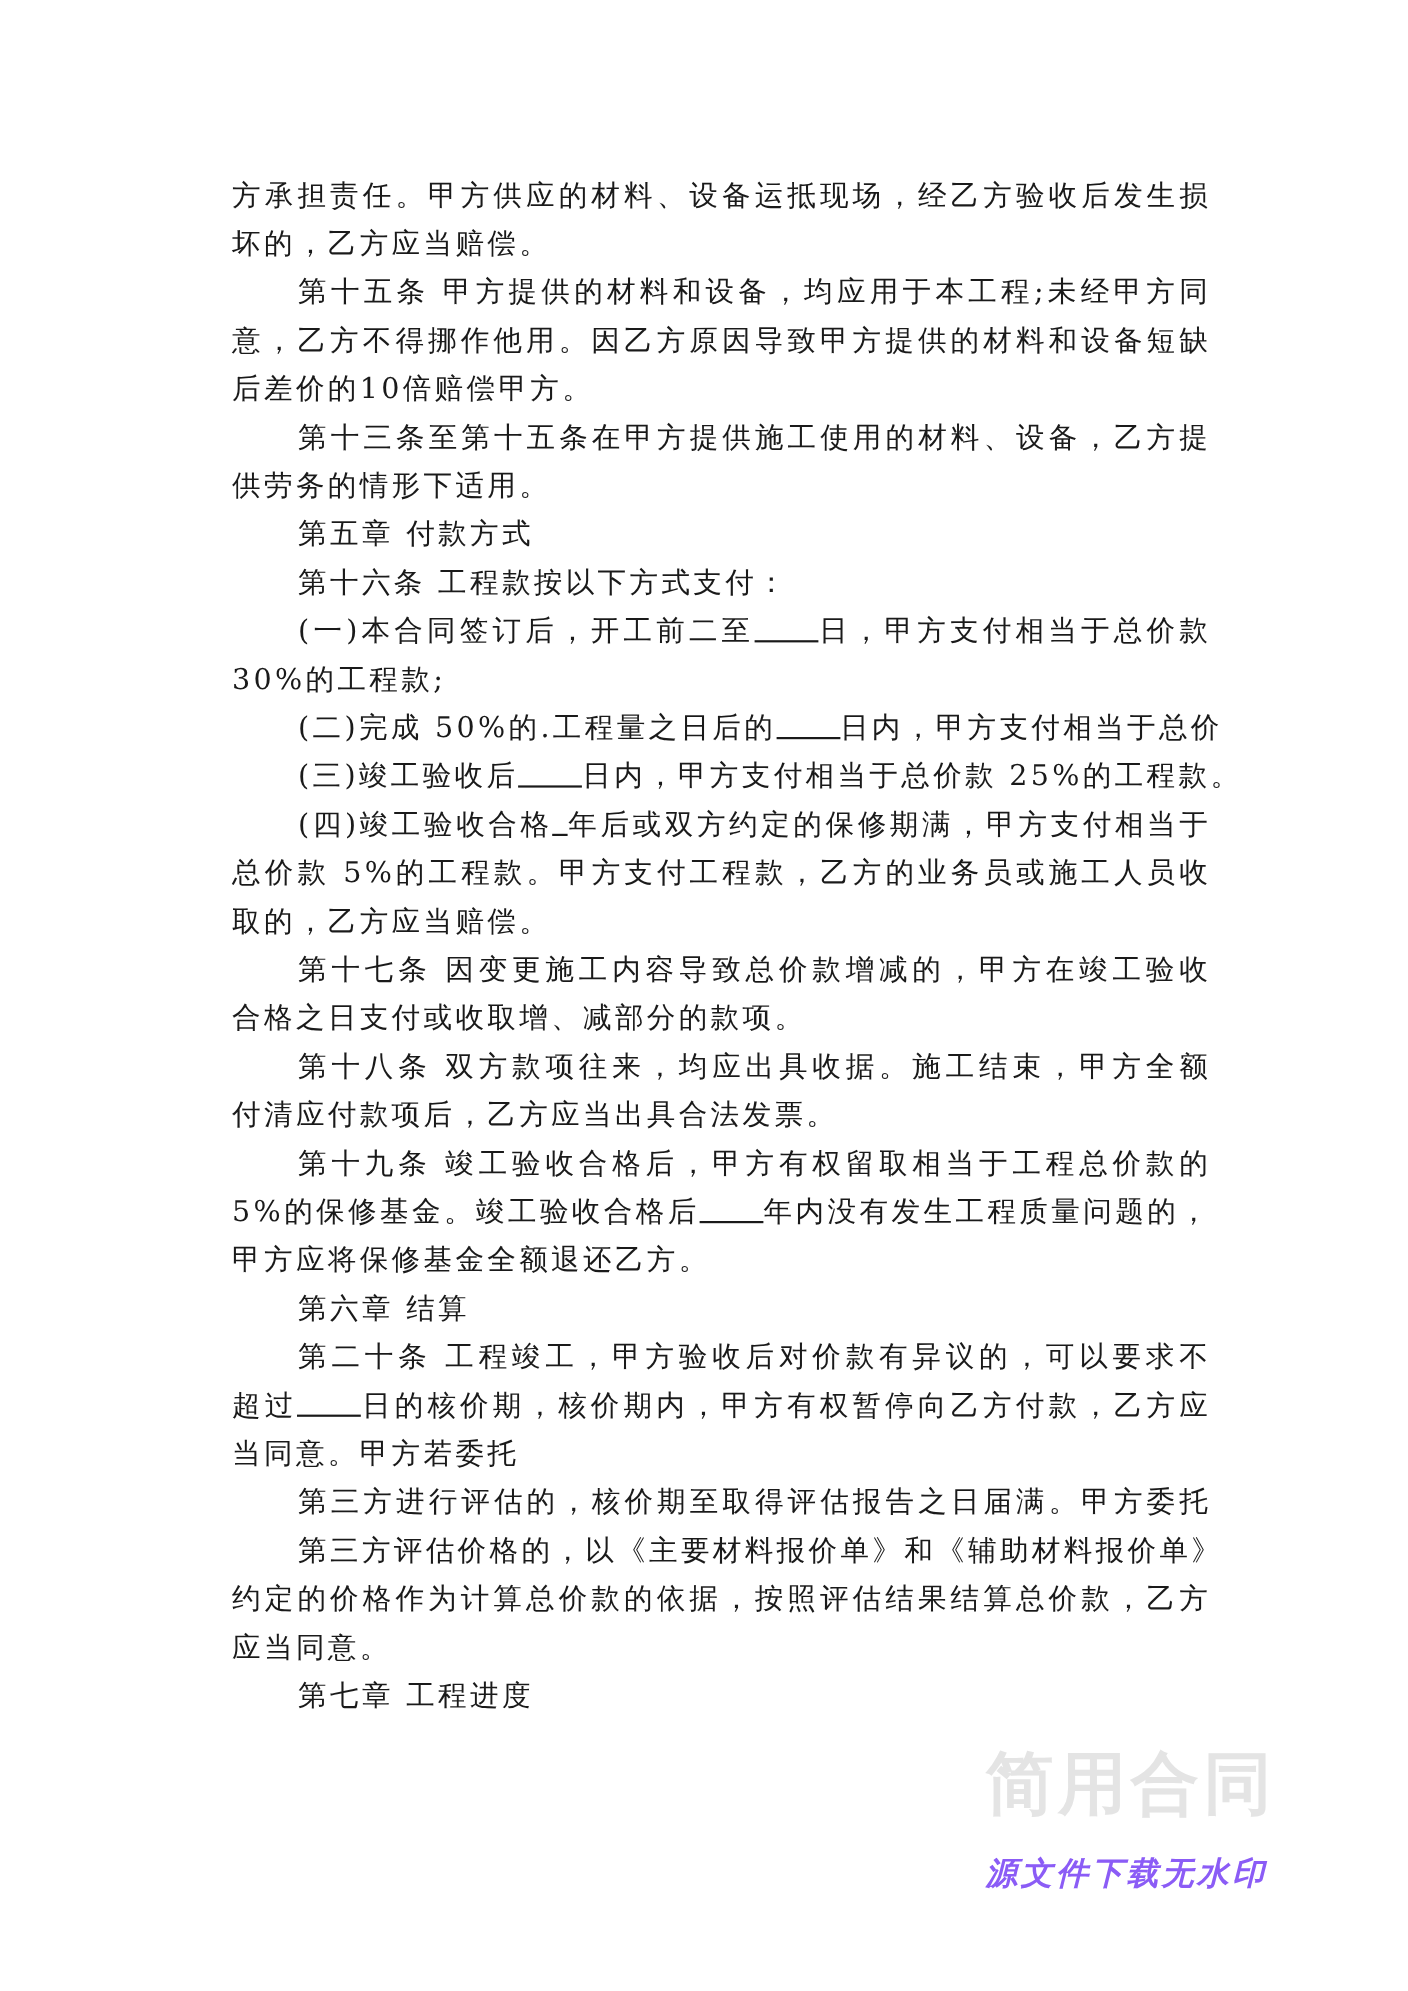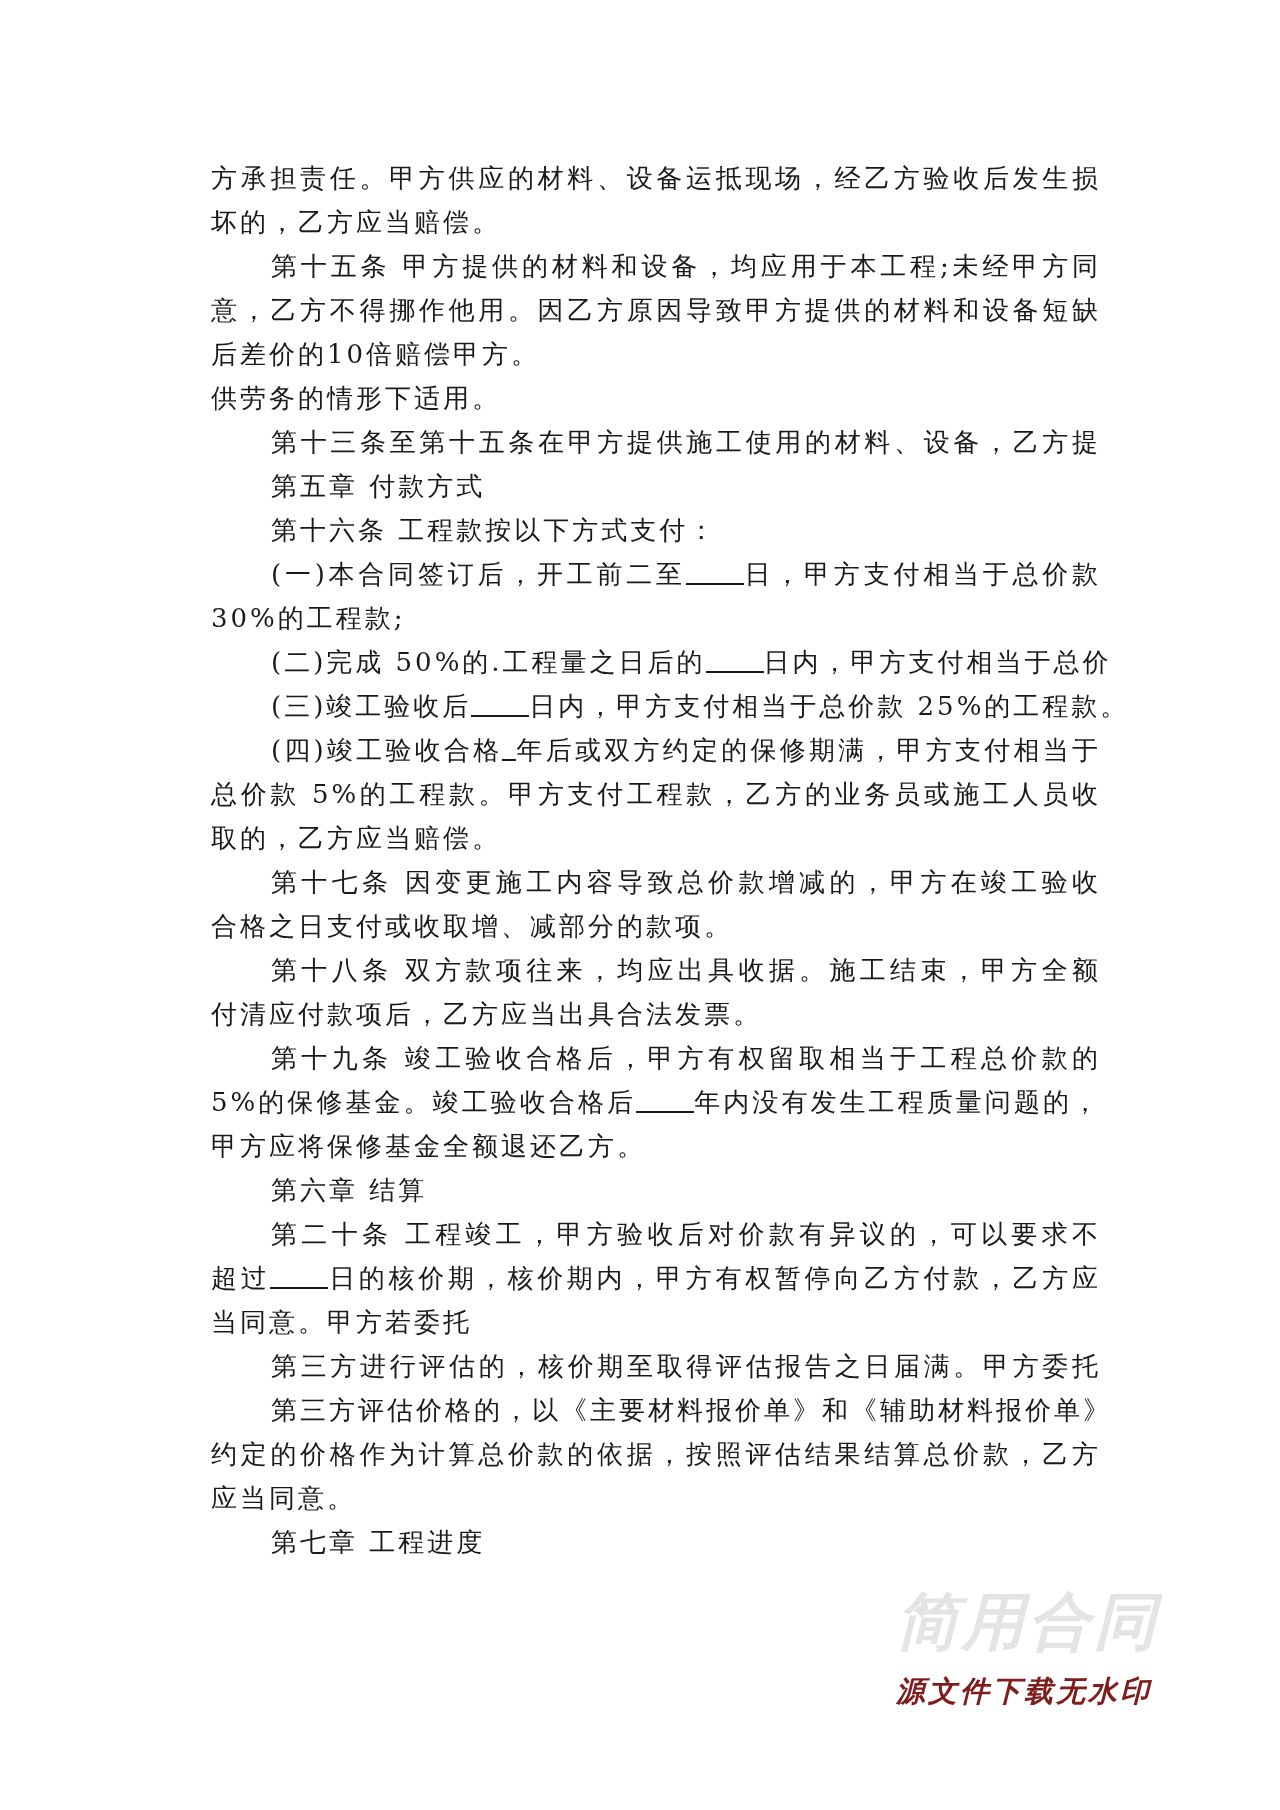--- a/index.html
+++ b/index.html
@@ -23,43 +23,43 @@
     display: inline-block;
     width: 58px;
     border-bottom: 2px solid #1a1a1a;
     height: 30px;
     vertical-align: -2px;
   }
   .blank.short { width: 14px; }
   .watermark { position: absolute; left: 880px; top: 1588px; width: 300px; }
   .wm-title {
     font-family: "DejaVu Sans", "Liberation Sans", sans-serif;
-    font-weight: bold; font-style: italic;
+    font-weight: bold; 
     font-size: 62px; line-height: 68px; color: #e4e4e4;
     letter-spacing: 4px; white-space: nowrap;
   }
   .wm-sub {
     font-family: "DejaVu Sans", "Liberation Sans", sans-serif;
     font-weight: bold; font-style: italic;
-    font-size: 29px; line-height: 34px; color: #7f1d1d;
-    letter-spacing: 3px; white-space: nowrap; margin-top: 18px;
+    font-size: 29px; line-height: 34px; color: #8b5cf6;
+    letter-spacing: 3px; white-space: nowrap; margin-top: 30px;
   }
 </style>
 </head>
 <body>
 
 <div class="page">
   <div class="text-block">
     <div class="line full">方承担责任。甲方供应的材料、设备运抵现场，经乙方验收后发生损</div>
     <div class="line">坏的，乙方应当赔偿。</div>
     <div class="line full indent">第十五条 甲方提供的材料和设备，均应用于本工程;未经甲方同</div>
     <div class="line full">意，乙方不得挪作他用。因乙方原因导致甲方提供的材料和设备短缺</div>
     <div class="line">后差价的10倍赔偿甲方。</div>
+    <div class="line full indent">第十三条至第十五条在甲方提供施工使用的材料、设备，乙方提</div>
     <div class="line">供劳务的情形下适用。</div>
-    <div class="line full indent">第十三条至第十五条在甲方提供施工使用的材料、设备，乙方提</div>
     <div class="line indent">第五章 付款方式</div>
     <div class="line indent">第十六条 工程款按以下方式支付：</div>
     <div class="line full indent"><span class="seg">(一)本合同签订后，开工前二至</span><span class="blank"></span><span class="seg">日，甲方支付相当于总价款</span></div>
     <div class="line">30%的工程款;</div>
     <div class="line full indent"><span class="seg">(二)完成 50%的.工程量之日后的</span><span class="blank"></span><span class="seg">日内，甲方支付相当于总价</span></div>
     <div class="line full indent"><span class="seg">(三)竣工验收后</span><span class="blank"></span><span class="seg">日内，甲方支付相当于总价款 25%的工程款。</span></div>
     <div class="line full indent"><span class="seg">(四)竣工验收合格</span><span class="blank short"></span><span class="seg">年后或双方约定的保修期满，甲方支付相当于</span></div>
     <div class="line full">总价款 5%的工程款。甲方支付工程款，乙方的业务员或施工人员收</div>
     <div class="line">取的，乙方应当赔偿。</div>
     <div class="line full indent">第十七条 因变更施工内容导致总价款增减的，甲方在竣工验收</div>

